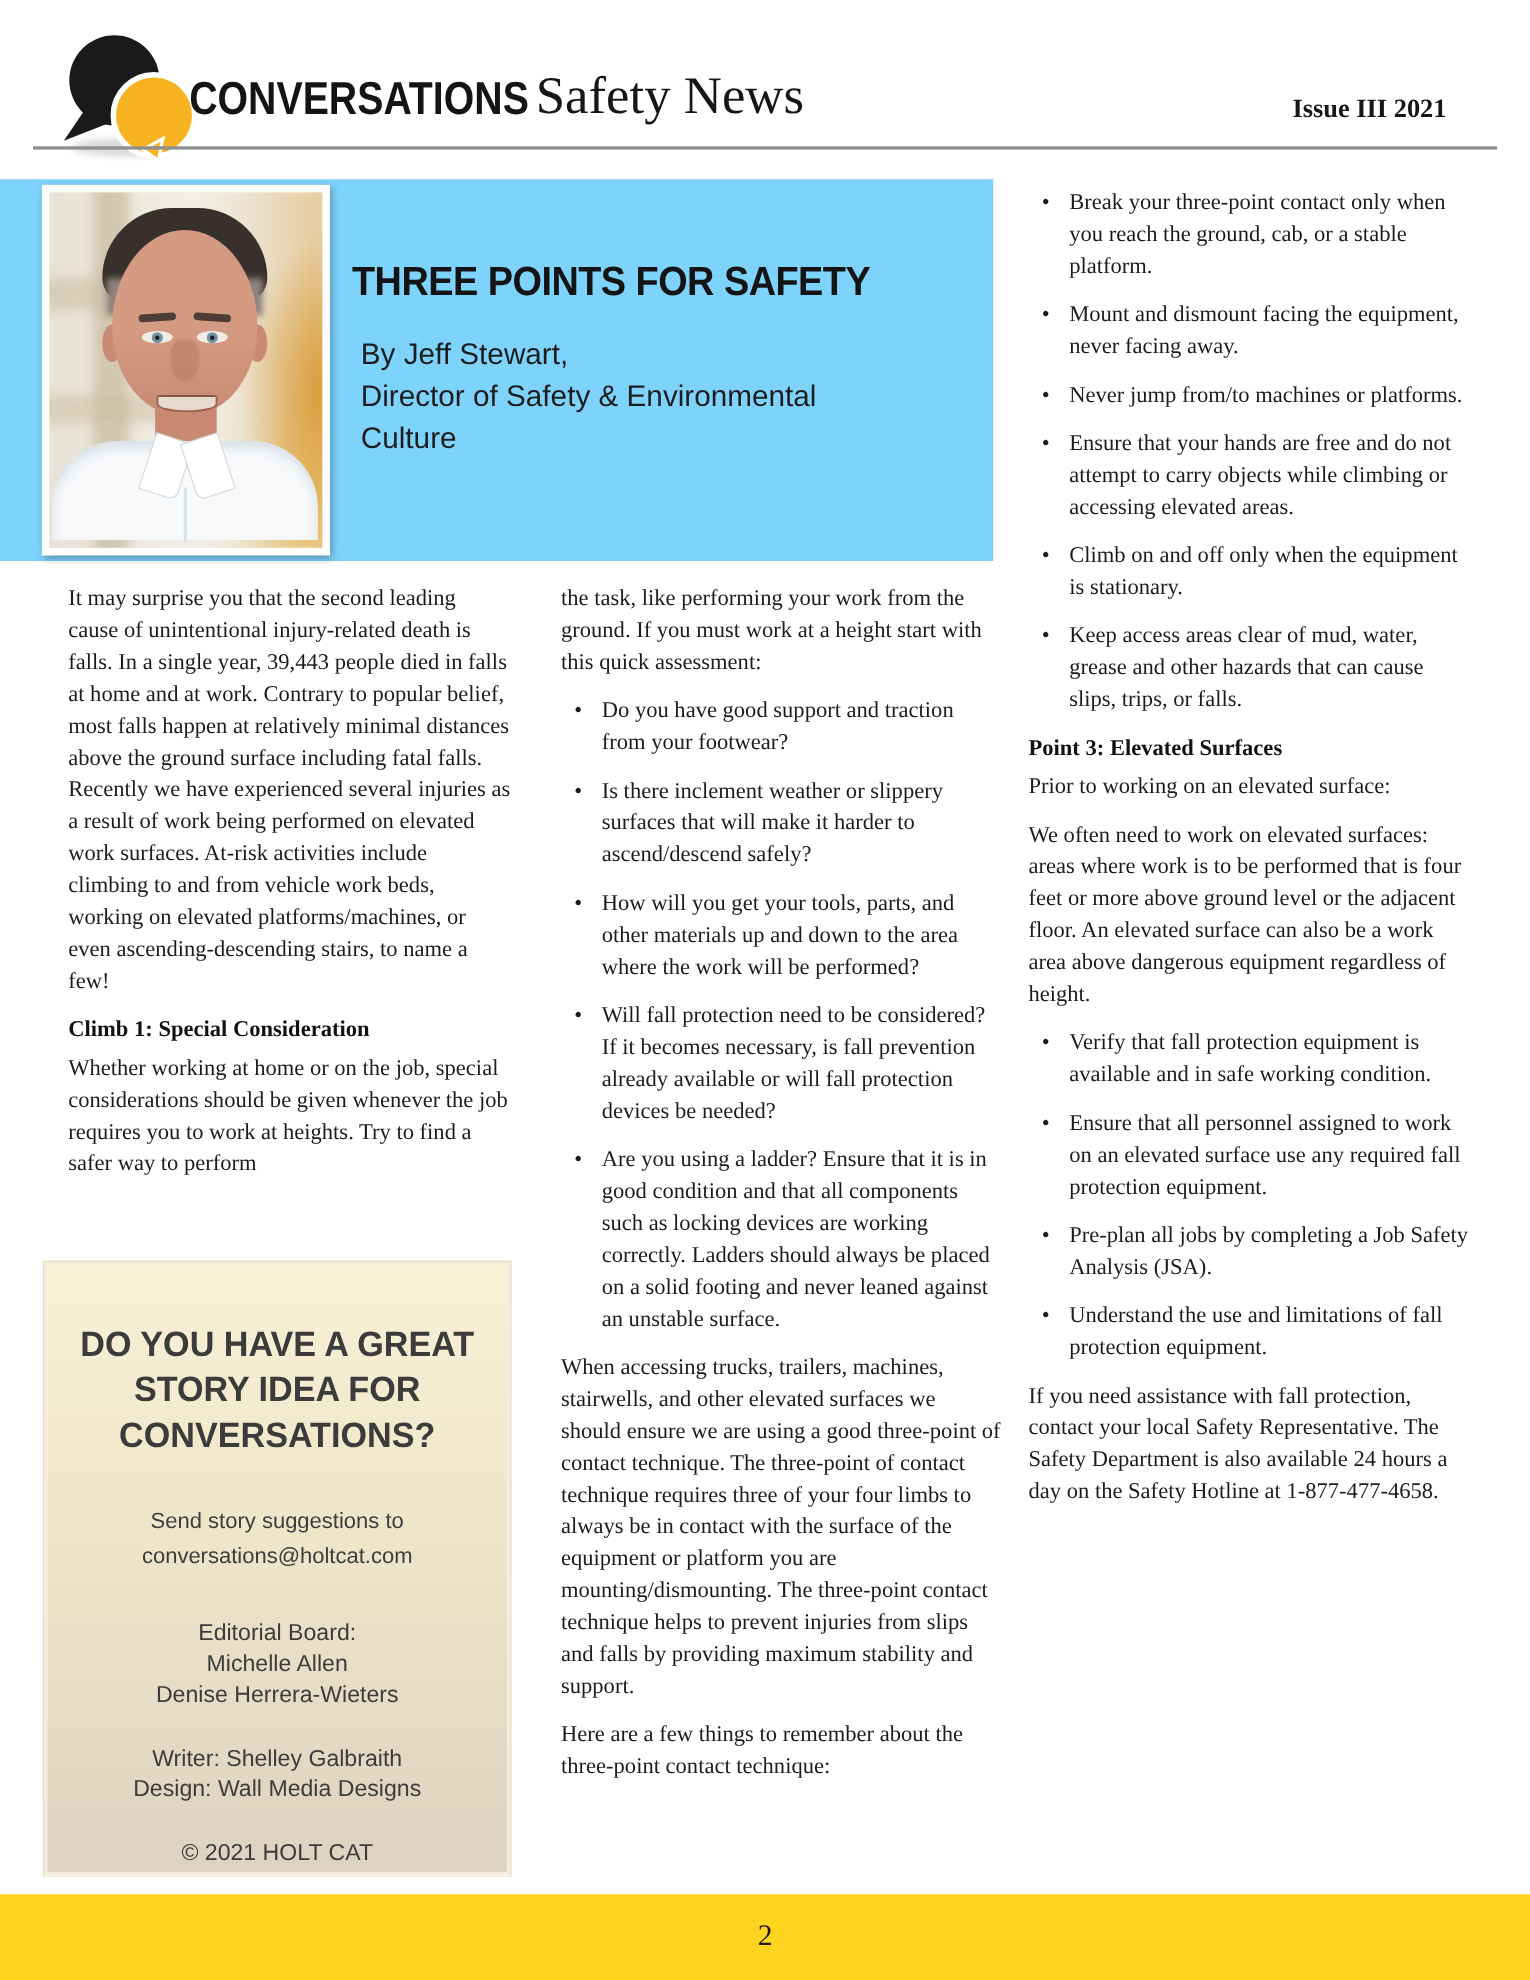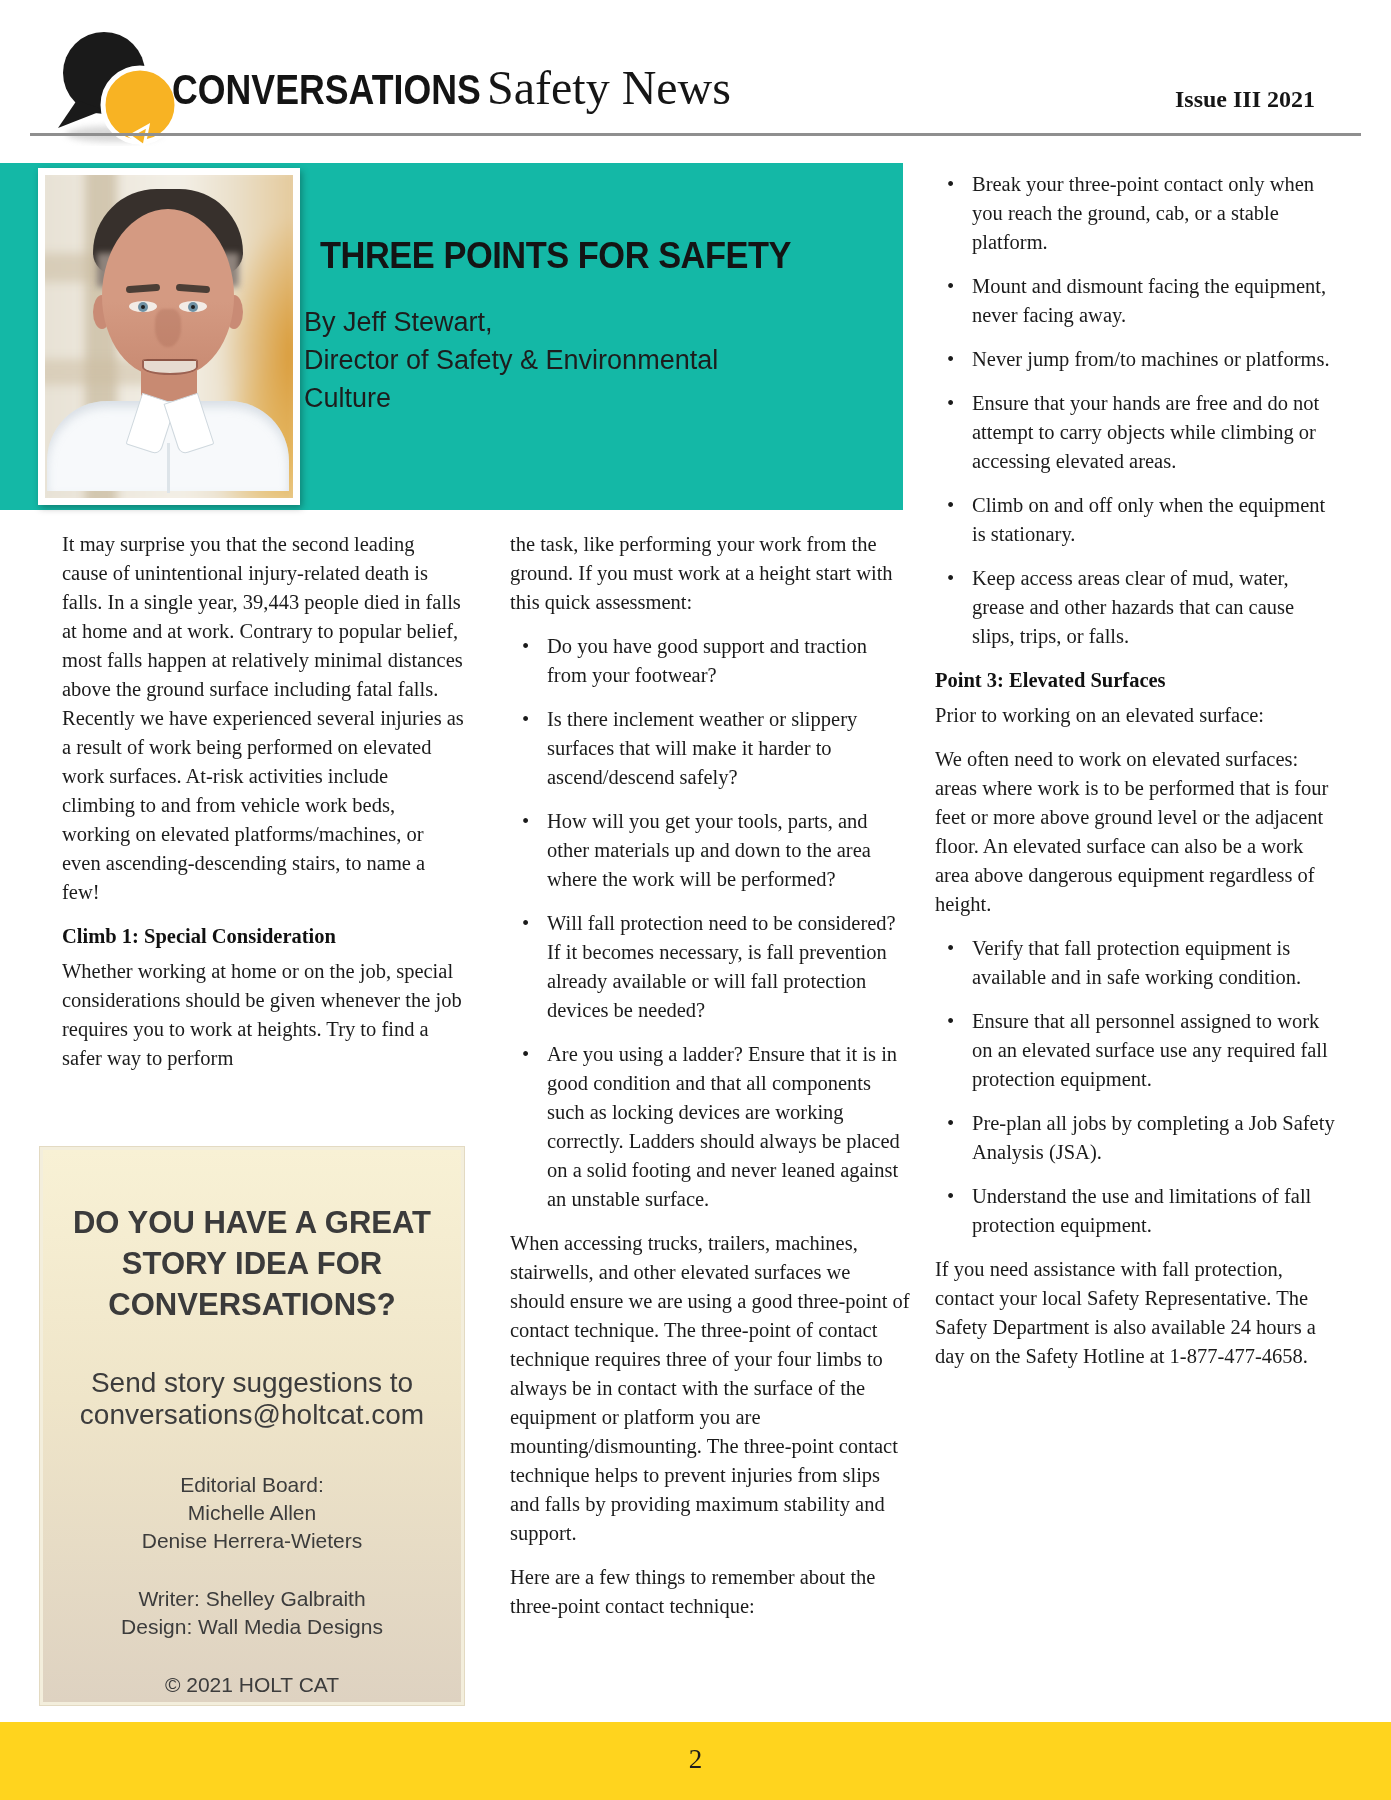--- a/index.html
+++ b/index.html
@@ -9,25 +9,25 @@
   
   .masthead-rule{position:absolute;left:30px;top:133px;width:1331px;height:3px;background:#8f8f8f;}
   .logo-svg{position:absolute;left:52px;top:28px;}
   .logo-text{position:absolute;left:172px;top:66px;font-family:"Liberation Sans","DejaVu Sans",sans-serif;
              font-weight:bold;font-size:42px;color:#141414;transform:scaleX(.85);transform-origin:left center;
              letter-spacing:0px;white-space:nowrap;}
   .news-title{position:absolute;left:487px;top:60px;font-size:48px;color:#161616;white-space:nowrap;}
   .issue{position:absolute;right:76px;top:86px;font-size:24px;font-weight:bold;color:#161616;white-space:nowrap;}
 
   
-  .hero{position:absolute;left:0;top:163px;width:903px;height:347px;background:#14b8a6;}
+  .hero{position:absolute;left:0;top:163px;width:903px;height:347px;background:#7dd3fc;}
   .hero-title{position:absolute;left:320px;top:72px;margin:0;font-family:"Liberation Sans","DejaVu Sans",sans-serif;
               font-weight:bold;font-size:37px;color:#141414;transform:scaleX(.93);transform-origin:left center;
               letter-spacing:-.5px;white-space:nowrap;}
-  .hero-byline{position:absolute;left:304px;top:140px;font-family:"Liberation Sans","DejaVu Sans",sans-serif;
+  .hero-byline{position:absolute;left:328px;top:140px;font-family:"Liberation Sans","DejaVu Sans",sans-serif;
                font-size:27px;line-height:38px;color:#1d1d1d;}
   .hero-byline span{display:block;}
 
   
   .photo{position:absolute;left:38px;top:5px;width:248px;height:323px;background:#ffffff;padding:7px;
          box-shadow:2px 3px 7px rgba(0,0,0,.3);}
   .photo-inner{position:relative;width:100%;height:100%;overflow:hidden;background:#efeae0;}
   .photo-bg{position:absolute;inset:-10px;filter:blur(7px);
         background:
           radial-gradient(120px 200px at 100% 55%, rgba(216,148,40,.95), rgba(216,148,40,0) 70%),
@@ -74,21 +74,21 @@
   .col li{position:relative;padding-left:37px;margin:0 0 15px 0;}
   .col li::before{content:"•";position:absolute;left:12px;top:0;}
 
   
   .story-box{position:absolute;left:40px;top:1147px;width:418px;height:552px;
              background:linear-gradient(180deg,#f8f1d5 0%,#efe5c9 45%,#ded2c1 100%);
              border:3px solid #f3eedc;box-shadow:0 0 0 1px #e3dac2;
              font-family:"Liberation Sans","DejaVu Sans",sans-serif;color:#3c3c3c;text-align:center;}
   .story-heading{margin-top:52px;font-weight:bold;font-size:32px;line-height:41px;color:#3b3b3b;
                  transform:scaleX(.97);}
-  .story-sub{margin-top:42px;font-size:28px;line-height:32px;}
+  .story-sub{margin-top:42px;font-size:20px;line-height:32px;}
   .story-editorial{margin-top:40px;font-size:21px;line-height:28px;}
   .story-credits{margin-top:30px;font-size:21px;line-height:28px;}
   .story-copy{margin-top:32px;font-size:21px;}
   .story-box span{display:block;}
 
   
   .footer-bar{position:absolute;left:0;top:1722px;width:1391px;height:78px;background:#FFD41E;}
   .page-number{position:absolute;left:0;top:22px;width:100%;text-align:center;font-size:27px;color:#1b1b1b;}
 </style>
 </head>

